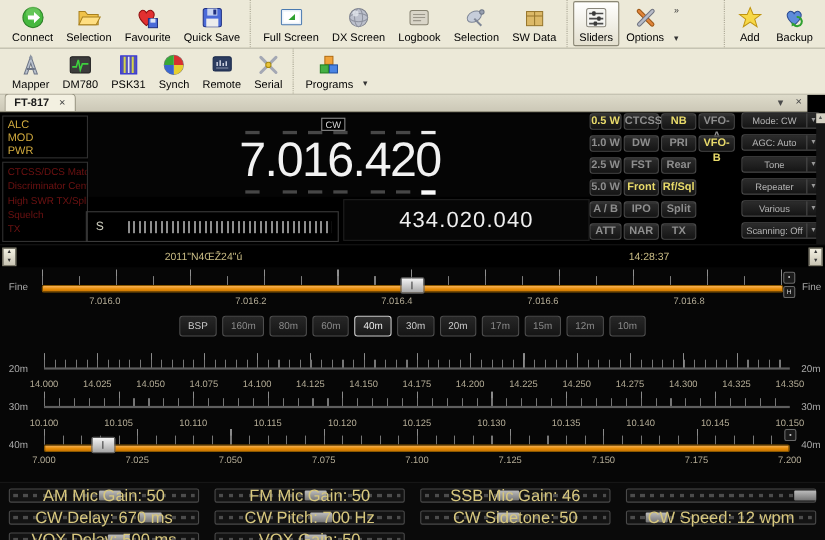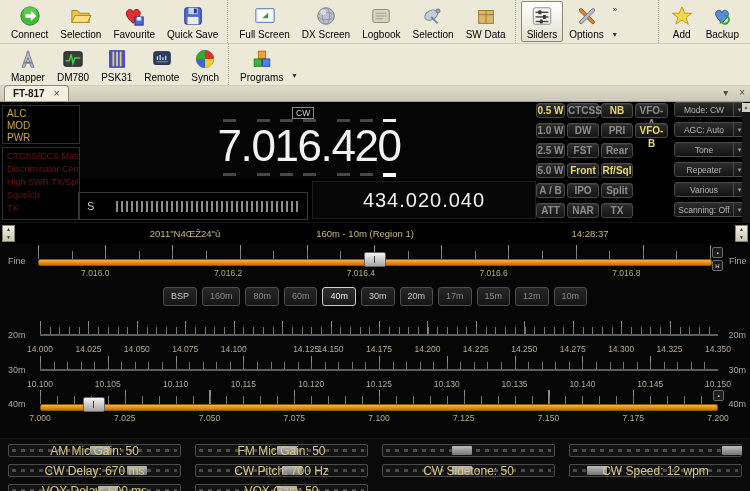--- a/index.html
+++ b/index.html
@@ -16,21 +16,21 @@
   .tbbtn{display:flex;flex-direction:column;align-items:center;justify-content:flex-end;
     padding:2px 5px 1px;border:1px solid transparent;border-radius:2px;cursor:default;}
   .tbbtn.active{background:linear-gradient(#ffffff,#e4e0cf);border-color:#8a8775;}
   .tblabel{font-size:10px;color:#000;white-space:nowrap;margin-top:1px;}
   .tbicon{width:24px;height:24px;display:flex;align-items:center;justify-content:center;}
   .tbicon svg{width:22px;height:22px;}
   .tb-ovfcol{display:flex;flex-direction:column;justify-content:space-between;height:34px;
     font-size:8px;color:#333;padding:0 3px;align-self:center;}
   .tb-dd{font-size:8px;color:#333;align-self:flex-end;padding:0 3px 5px;}
   
-  #tabbar{position:absolute;top:86px;left:0;right:0;height:16px;
+  #tabbar{position:absolute;top:86px;left:0;right:16px;height:16px;
     background:linear-gradient(#dedbca,#ccc8b7);border-bottom:1px solid #a6a28e;box-sizing:border-box;}
   .tab{position:absolute;left:4px;bottom:0;height:16px;display:flex;align-items:center;gap:9px;
     padding:0 8px;background:#f3f0e1;border:1px solid #8f8b78;border-bottom:none;
     border-radius:4px 4px 0 0;font-size:10px;font-weight:bold;color:#1a1a1a;box-sizing:border-box;}
   .tab-close{font-weight:normal;font-size:10px;color:#444;}
   .tabbar-right{position:absolute;right:5px;top:1px;display:flex;gap:11px;font-size:10px;color:#4a4a4a;}
   
   #radio{position:absolute;top:103px;left:0;width:750px;height:119px;background:#000;}
   #meterbox{position:absolute;left:2px;top:2px;width:78px;height:39px;border:1px solid #303030;padding:2px 0 0 4px;box-sizing:border-box;}
   .mline{font-size:10px;line-height:12px;color:#d2ab3e;}
@@ -110,21 +110,21 @@
   .bbtn.selected{color:#ebebeb;border-color:#cfcfcf;background:linear-gradient(#303030,#191919);}
   
   #sliders{position:absolute;top:438px;left:0;width:750px;height:53px;background:#0a0a0a;border-top:1px solid #181818;
     display:grid;grid-template-columns:repeat(4,1fr);column-gap:14px;row-gap:7px;
     padding:5px 8px 0;box-sizing:border-box;align-content:start;}
   .hslider{position:relative;height:13px;border:1px solid #4a4a4a;border-radius:2px;background:#131313;box-sizing:border-box;}
   .hdash{position:absolute;left:3px;right:3px;top:4px;height:3px;
     background:repeating-linear-gradient(90deg,#4c4c4c 0 4px,transparent 4px 9px);}
   .hthumb{position:absolute;top:1px;width:20px;height:9px;border-radius:1px;
     background:linear-gradient(#bcbcbc,#747474);}
-  .hlabel{position:absolute;inset:0;text-align:center;font-size:12px;line-height:12px;color:#d8c87e;white-space:nowrap;}
+  .hlabel{position:absolute;inset:0;text-align:center;font-size:15px;line-height:12px;color:#d8c87e;white-space:nowrap;}
 </style>
 </head>
 <body>
 
 <div id="screen">
 
   <div id="tb1" class="toolbar">
       <div class="tbgroup">
         <div class="tbbtn">
           <span class="tbicon">
@@ -299,38 +299,47 @@
               <line x1="8" y1="4" x2="8" y2="20" stroke="#d6d648" stroke-width="2"></line>
               <line x1="12" y1="4" x2="12" y2="20" stroke="#e6e6f4" stroke-width="1.6"></line>
               <line x1="16" y1="4" x2="16" y2="20" stroke="#d6d648" stroke-width="2"></line>
             </svg>
           </span>
           <span class="tblabel">PSK31</span>
         </div>
         <div class="tbbtn">
           <span class="tbicon">
             <svg viewBox="0 0 24 24">
-              <rect x="3" y="4" width="18" height="14" rx="2" fill="#2d3d60" stroke="#18284a"></rect>
-              <path d="M7 13 L7 9 M10 13 L10 7.5 M13 13 L13 10 M16 13 L16 8.5" stroke="#d7dbe8" stroke-width="1.4"></path>
-              <line x1="6" y1="15" x2="18" y2="15" stroke="#8a94ac"></line>
-            </svg>
-          </span>
-          <span class="tblabel">Remote</span>
-        </div>
-        <div class="tbbtn">
-          <span class="tbicon">
-            <svg viewBox="0 0 24 24">
               <circle cx="12" cy="12" r="9.5" fill="#eee" stroke="#777"></circle>
               <path d="M12 2.5 A9.5 9.5 0 0 1 21.5 12 L12 12Z" fill="#d83030"></path>
               <path d="M21.5 12 A9.5 9.5 0 0 1 12 21.5 L12 12Z" fill="#e7cf2e"></path>
               <path d="M12 21.5 A9.5 9.5 0 0 1 2.5 12 L12 12Z" fill="#3a66d0"></path>
               <path d="M2.5 12 A9.5 9.5 0 0 1 12 2.5 L12 12Z" fill="#37a837"></path>
             </svg>
           </span>
           <span class="tblabel">Synch</span>
+        </div>
+        <div class="tbbtn">
+          <span class="tbicon">
+            <svg viewBox="0 0 24 24">
+              <rect x="3" y="4" width="18" height="14" rx="2" fill="#2d3d60" stroke="#18284a"></rect>
+              <path d="M7 13 L7 9 M10 13 L10 7.5 M13 13 L13 10 M16 13 L16 8.5" stroke="#d7dbe8" stroke-width="1.4"></path>
+              <line x1="6" y1="15" x2="18" y2="15" stroke="#8a94ac"></line>
+            </svg>
+          </span>
+          <span class="tblabel">Remote</span>
+        </div>
+        <div class="tbbtn">
+          <span class="tbicon">
+            <svg viewBox="0 0 24 24">
+              <path d="M4.5 4.5 L19.5 19.5 M19.5 4.5 L4.5 19.5" stroke="#a4a8b4" stroke-width="3" stroke-linecap="round"></path>
+              <circle cx="12" cy="12" r="2.6" fill="#e8c238" stroke="#a88a10"></circle>
+            </svg>
+          </span>
+          <span class="tblabel">Serial</span>
         </div>
       </div>
       <div class="tbgroup">
         <div class="tbbtn">
           <span class="tbicon">
             <svg viewBox="0 0 24 24">
               <rect x="8" y="3.5" width="8" height="8" fill="#f0a23a" stroke="#b06a10"></rect>
               <rect x="3.5" y="12" width="8" height="8" fill="#44b044" stroke="#1f7f1f"></rect>
               <rect x="12.5" y="12" width="8" height="8" fill="#4a84e4" stroke="#1f4fa0"></rect>
             </svg>
@@ -436,21 +445,20 @@
       <div class="sbtn">▲</div>
     </div>
   </div>
 
   <div id="infobar">
     <div id="spinL" class="spinner">
       <span>▲</span>
       <span>▼</span>
     </div>
     <span id="ibdate" class="ibtext">2011"N4ŒŽ24"ú</span>
-    <span id="ibband" class="ibtext">160m - 10m (Region 1)</span>
     <span id="ibtime" class="ibtext">14:28:37</span>
     <div id="spinR" class="spinner">
       <span>▲</span>
       <span>▼</span>
     </div>
   </div>
 
   <div id="tuning">
     <div id="finerow" class="srow">
       <span id="finelabelL">Fine</span>
@@ -490,21 +498,21 @@
           <div class="strack">
             <div class="ticksmajor" style="background: repeating-linear-gradient(90deg, rgb(138, 138, 138) 0px, rgb(138, 138, 138) 1px, transparent 1px, transparent 48.43px);"></div>
             <div class="ticksminor" style="background: repeating-linear-gradient(90deg, rgb(118, 118, 118) 0px, rgb(118, 118, 118) 1px, transparent 1px, transparent 9.69px);"></div>
             <div class="gline"></div>
             <div class="slabs">
               <span class="slab" style="left: 0%;">14.000</span>
               <span class="slab" style="left: 7.14286%;">14.025</span>
               <span class="slab" style="left: 14.2857%;">14.050</span>
               <span class="slab" style="left: 21.4286%;">14.075</span>
               <span class="slab" style="left: 28.5714%;">14.100</span>
-              <span class="slab" style="left: 35.7143%; margin-left: 24px;">14.125</span>
+              <span class="slab" style="left: 35.7143%;">14.125</span>
               <span class="slab" style="left: 42.8571%;">14.150</span>
               <span class="slab" style="left: 50%;">14.175</span>
               <span class="slab" style="left: 57.1429%;">14.200</span>
               <span class="slab" style="left: 64.2857%;">14.225</span>
               <span class="slab" style="left: 71.4286%;">14.250</span>
               <span class="slab" style="left: 78.5714%;">14.275</span>
               <span class="slab" style="left: 85.7143%;">14.300</span>
               <span class="slab" style="left: 92.8571%;">14.325</span>
               <span class="slab" style="left: 100%;">14.350</span>
             </div>
@@ -565,20 +573,21 @@
         <div class="hlabel">AM Mic Gain: 50</div>
       </div>
       <div class="hslider">
         <div class="hdash"></div>
         <div class="hthumb" style="left: calc(53% - 10px);"></div>
         <div class="hlabel">FM Mic Gain: 50</div>
       </div>
       <div class="hslider">
         <div class="hdash"></div>
         <div class="hthumb" style="left: calc(46% - 10px);"></div>
+        <div class="hlabel">SSB Mic Gain: 46</div>
       </div>
       <div class="hslider">
         <div class="hdash"></div>
         <div class="hthumb" style="left: calc(95% - 10px);"></div>
       </div>
       <div class="hslider">
         <div class="hdash"></div>
         <div class="hthumb" style="left: calc(75% - 10px);"></div>
         <div class="hlabel">CW Delay: 670 ms</div>
       </div>

